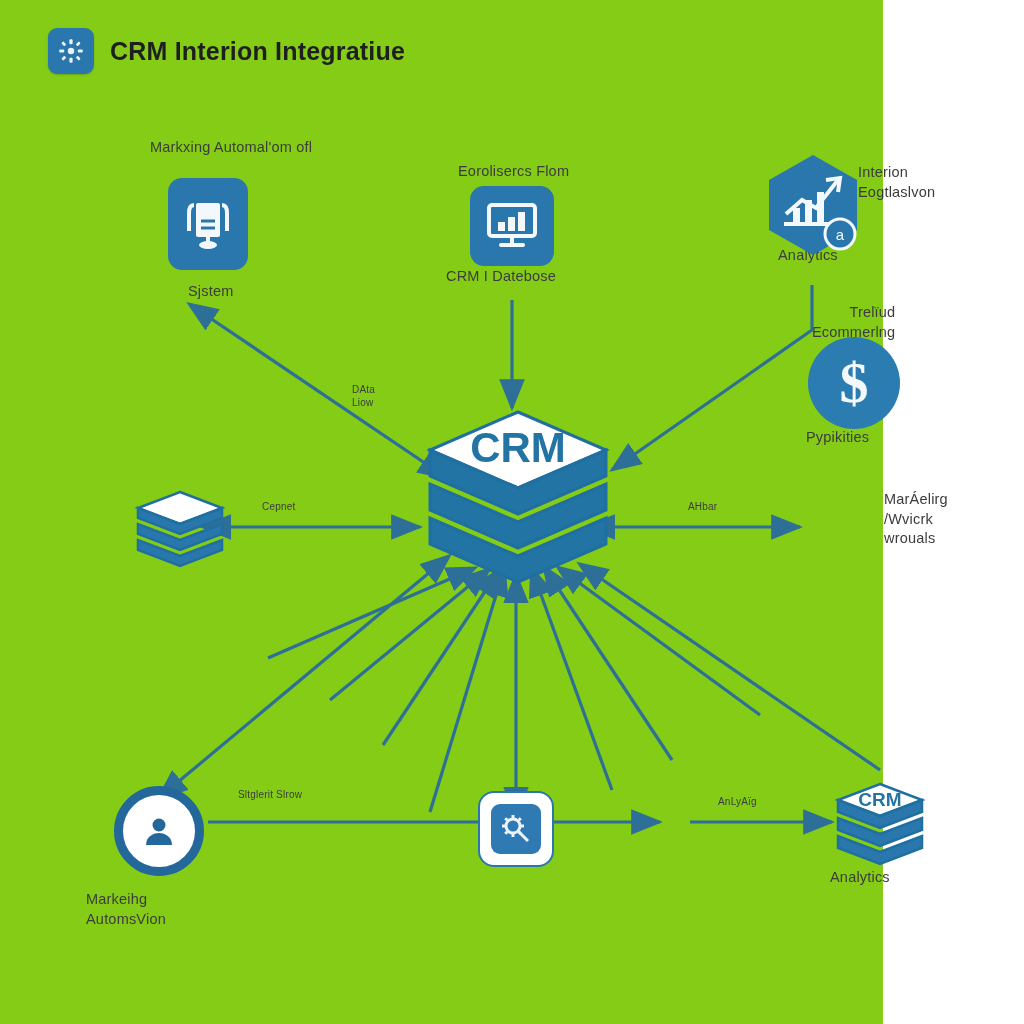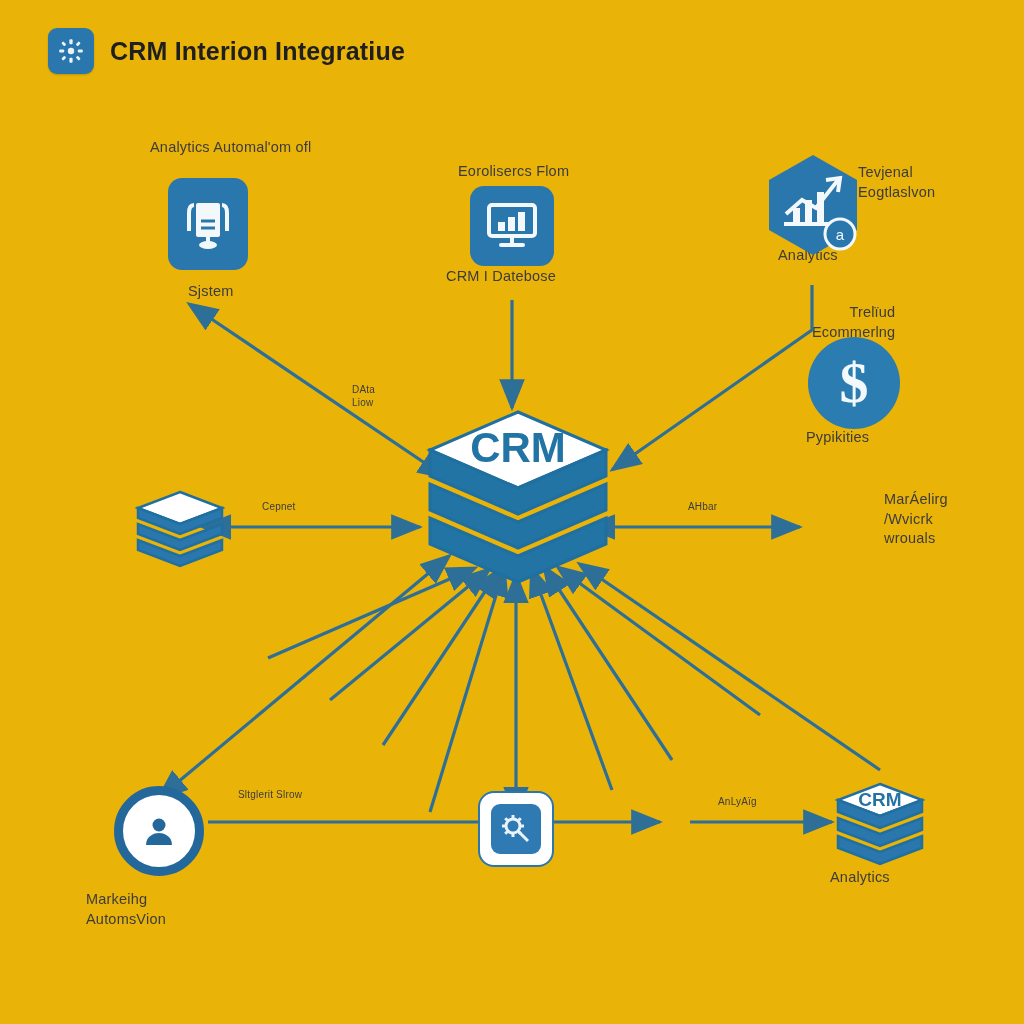--- a/index.html
+++ b/index.html
@@ -5,22 +5,22 @@
   html,body{margin:0;padding:0;}
   body{
     width:1024px;height:1024px;
     background:#ffffff;
     font-family:"Liberation Sans", sans-serif;
     overflow:hidden;
     position:relative;
   }
   #canvas{
     position:absolute;inset:0;
-    width:1024px;height:1024px;
-    background:#eab308;
+    width:883px;height:1024px;
+    background:#84cc16;
   }
   
   .header{
     position:absolute;left:48px;top:28px;
     display:flex;align-items:center;gap:16px;
     z-index:20;
   }
   .logo-badge{
     width:46px;height:46px;border-radius:9px;
     background:#2a77ad;
@@ -147,21 +147,21 @@
           <path d="M40,10 C44,10 45,14 45,18 L45,36"></path>
           <rect x="14" y="8" width="24" height="34" rx="2" fill="#f2f8fc" stroke="none"></rect>
           <path d="M19,26 L33,26" stroke="#2a77ad" stroke-width="3"></path>
           <path d="M19,33 L33,33" stroke="#2a77ad" stroke-width="3"></path>
           <path d="M26,42 L26,48" stroke="#f2f8fc" stroke-width="4"></path>
         </g>
         <ellipse cx="26" cy="50" rx="9" ry="4" fill="#f2f8fc"></ellipse>
       </svg>
     </div>
   </div>
-  <div class="node-cap" style="left:150px;top:138px;">Analytics Automal'om ofl</div>
+  <div class="node-cap" style="left:150px;top:138px;">Markxing Automal'om ofl</div>
   <div class="node-cap" style="left:188px;top:282px;">Sjstem</div>
 
   <div class="node" style="left:470px;top:186px;">
     <div class="sq-icon" style="width:84px;height:80px;">
       <svg width="54" height="50" viewBox="0 0 54 50">
         <rect x="4" y="4" width="46" height="31" rx="3" fill="none" stroke="#f2f8fc" stroke-width="4"></rect>
         <g fill="#f2f8fc">
           <rect x="13" y="21" width="7" height="9"></rect>
           <rect x="23" y="16" width="7" height="14"></rect>
           <rect x="33" y="11" width="7" height="19"></rect>
@@ -184,21 +184,21 @@
       </g>
       <g fill="#f2f8fc">
         <rect x="29" y="56" width="7" height="15"></rect>
         <rect x="41" y="48" width="7" height="23"></rect>
         <rect x="53" y="40" width="7" height="31"></rect>
       </g>
       <circle cx="76" cy="82" r="15" fill="#2a77ad" stroke="#f2f8fc" stroke-width="3"></circle>
       <text x="76" y="88" font-size="15" fill="#f2f8fc" text-anchor="middle" font-family="Liberation Sans, sans-serif">a</text>
     </svg>
   </div>
-  <div class="node-cap" style="left:858px;top:163px;">Tevjenal
+  <div class="node-cap" style="left:858px;top:163px;">Interion
 Eogtlaslvon</div>
   <div class="node-cap" style="left:778px;top:246px;">Analytics</div>
 
   <div class="node" style="left:808px;top:337px;">
     <div class="circle-icon" style="width:92px;height:92px;">
       <svg width="52" height="62" viewBox="0 0 52 62">
         <text x="26" y="50" font-size="58" fill="#f2f8fc" text-anchor="middle" font-family="Liberation Serif, serif" font-weight="bold">$</text>
       </svg>
     </div>
   </div>

